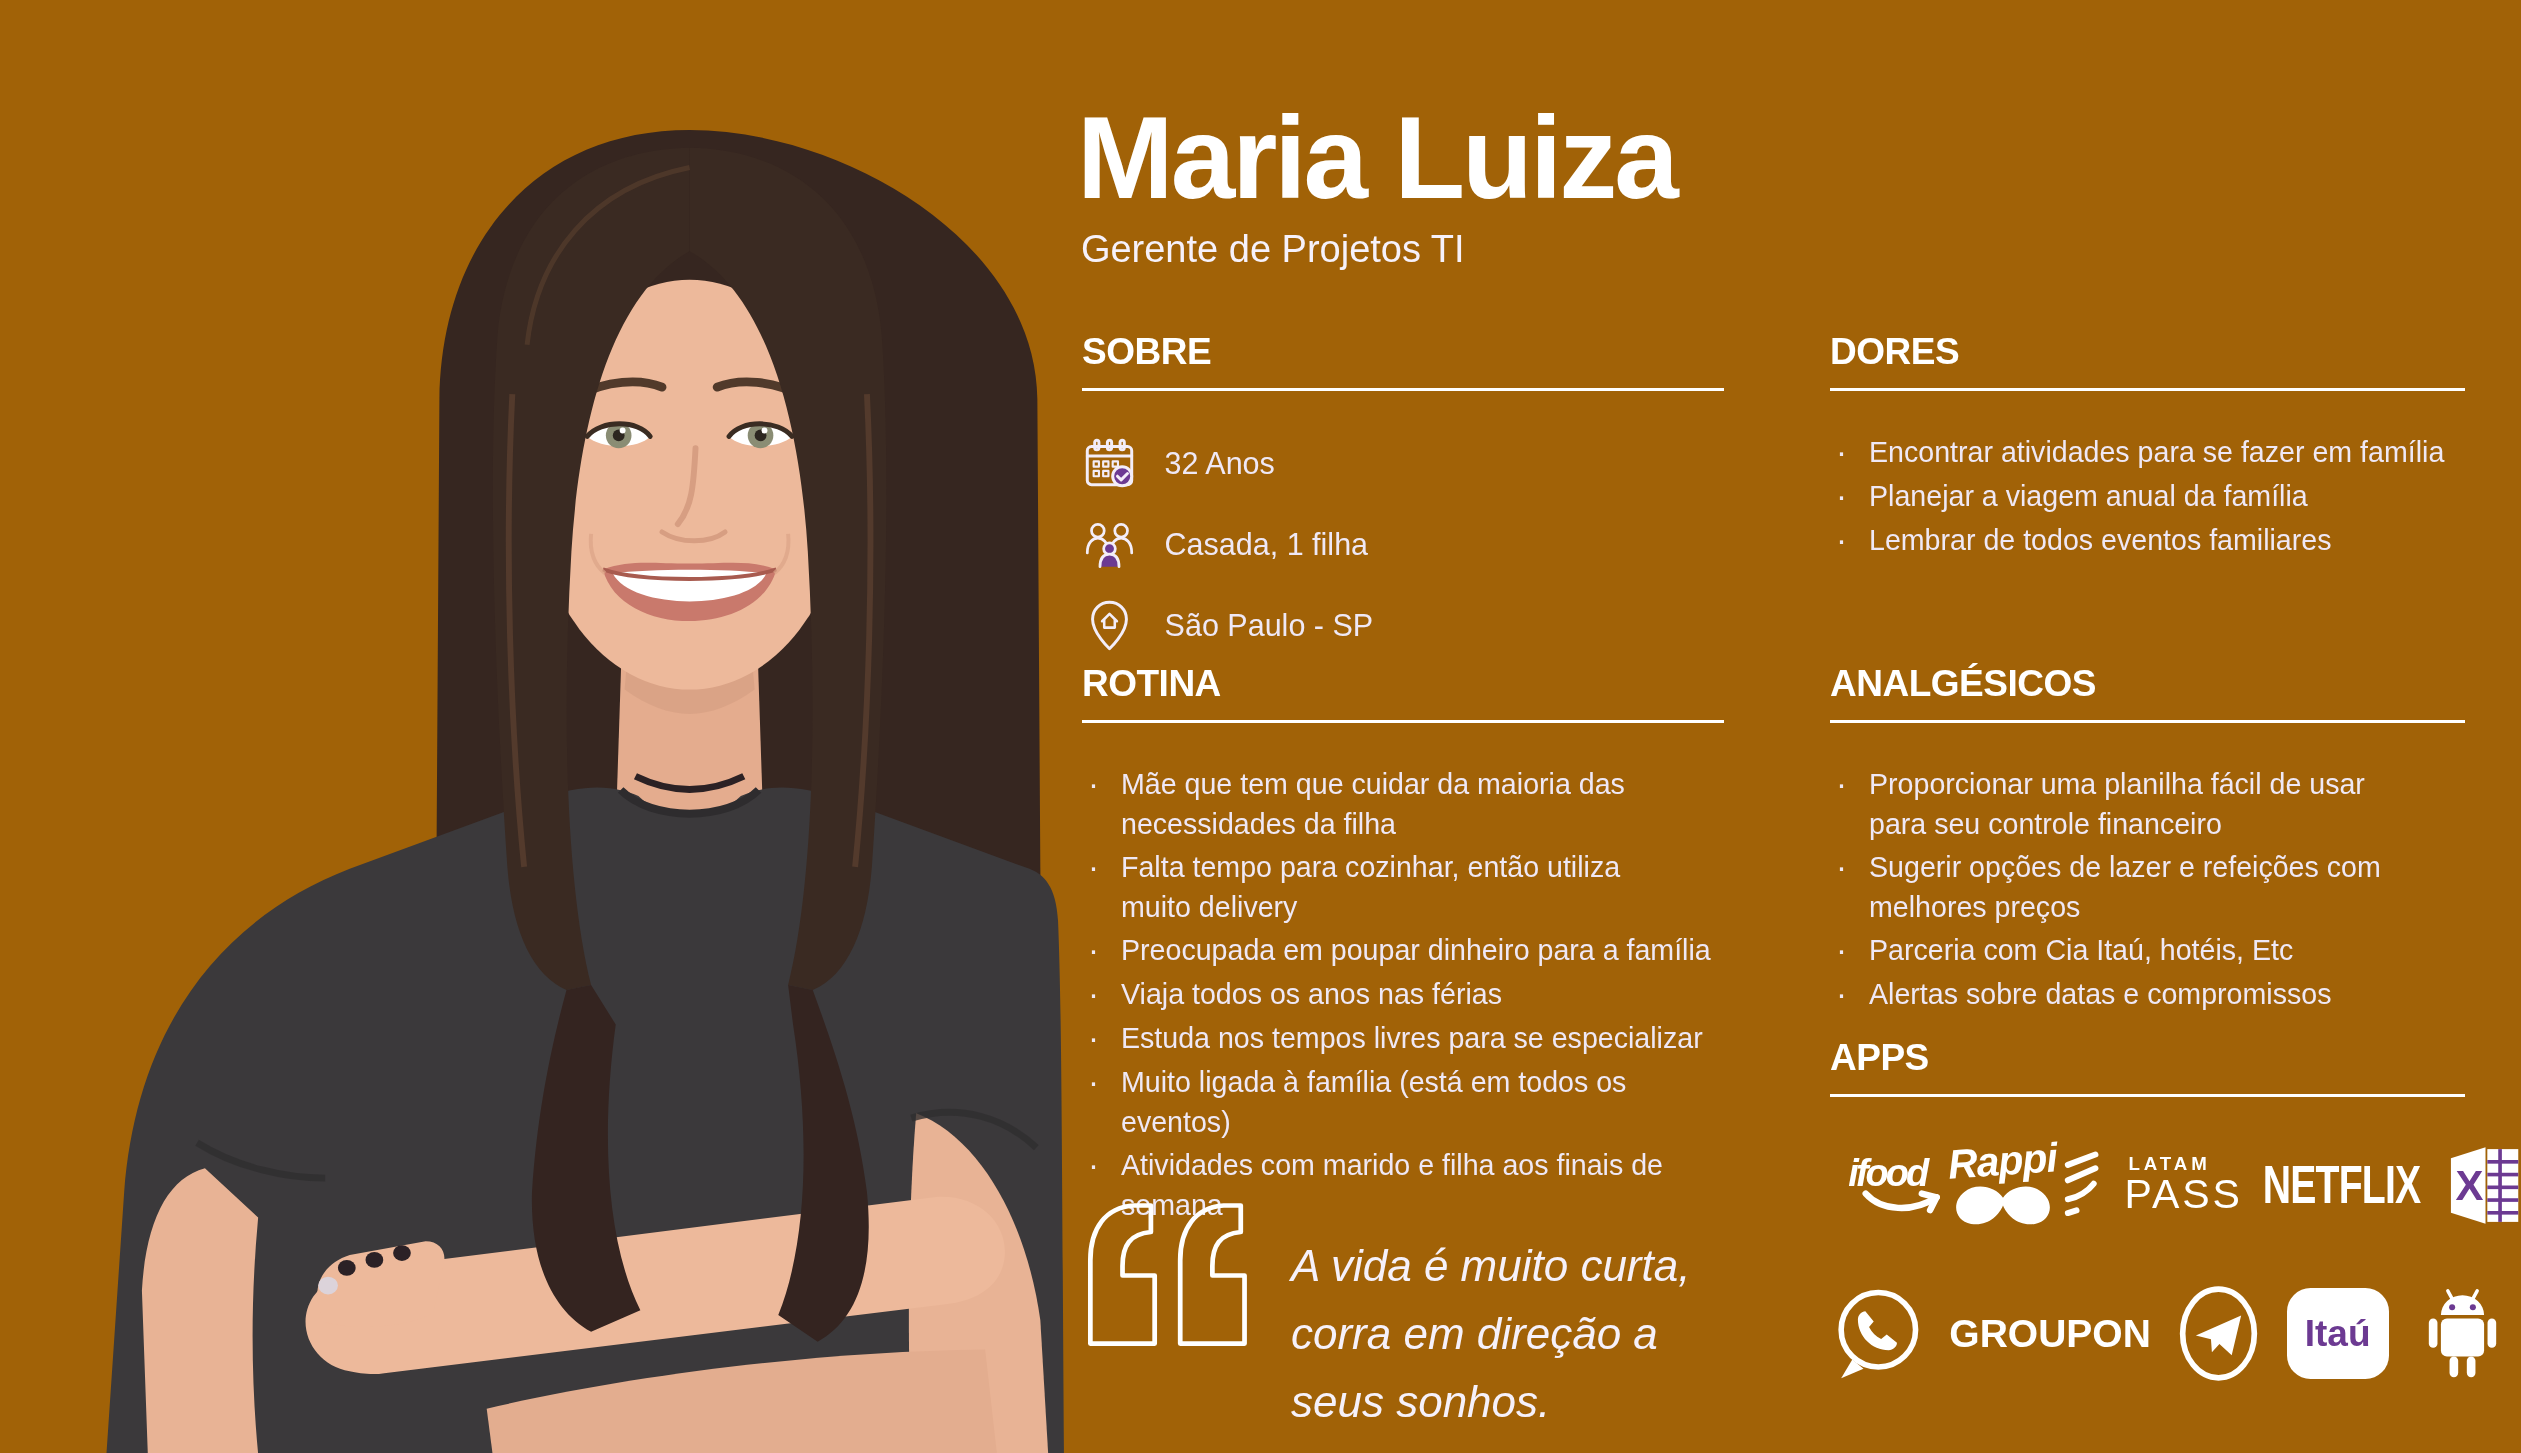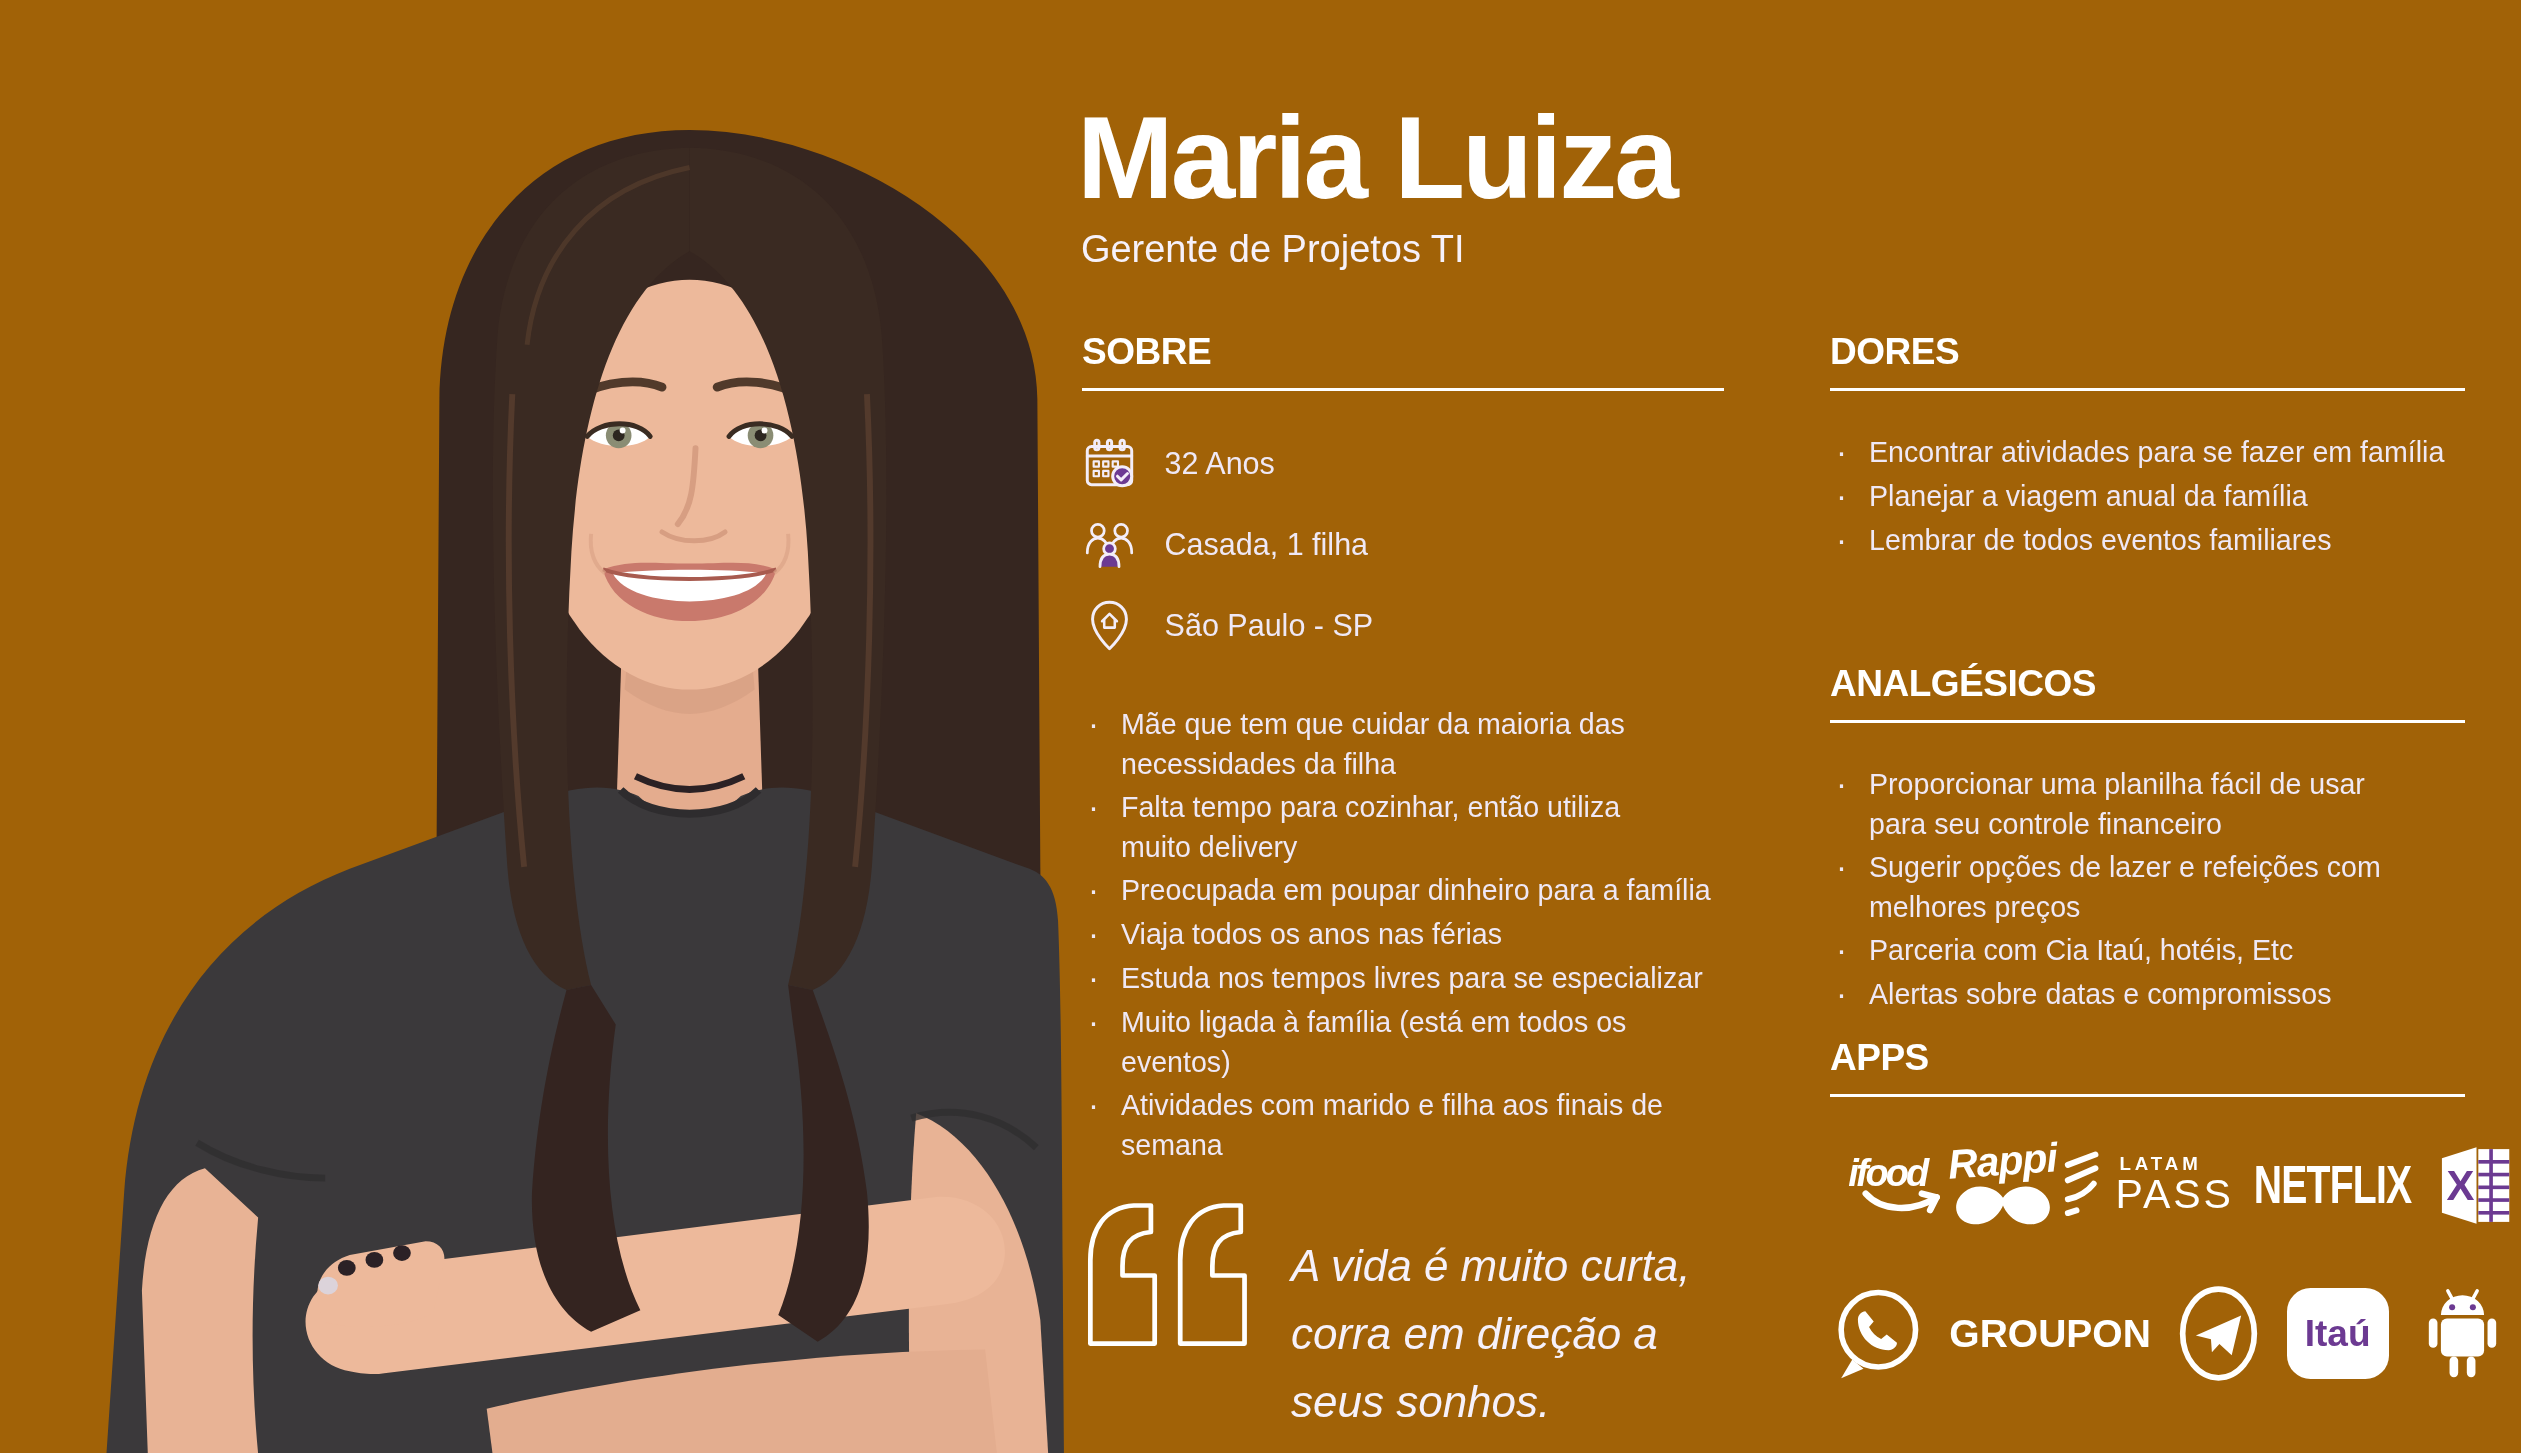--- a/index.html
+++ b/index.html
@@ -38,21 +38,21 @@
               white-space:pre-line;color:#F6F1FA;margin-top:45px;}
   
   .apps-row{display:flex;align-items:center;margin-top:43px;width:680px;justify-content:space-between;}
   .apps-row2{margin-top:49px;}
   .logo{display:flex;flex-direction:column;align-items:center;justify-content:center;}
   .ifood-text{font-size:38px;font-weight:800;font-style:italic;letter-spacing:-3px;line-height:1;}
   .ifood-arrow{margin:-3.9px 0 0 29.6px;}
   .rappi-text{font-size:41px;font-weight:700;font-style:italic;letter-spacing:-1px;line-height:1;
               transform:rotate(-4deg);}
   .rappi-mustache{margin-top:2px;}
-  .latam{flex-direction:row;gap:12px;align-items:center;}
+  .latam{flex-direction:row;gap:21px;align-items:center;}
   .latam-stack{display:flex;flex-direction:column;line-height:1;}
   .latam-top{font-size:18.7px;font-weight:700;letter-spacing:3.9px;margin-left:3.9px;}
   .latam-bottom{font-size:41px;font-weight:300;letter-spacing:3px;}
   .netflix-text{font-size:49px;font-weight:800;letter-spacing:-1px;transform:scale(0.8,1.08);}
   .groupon-text{font-size:39px;font-weight:800;letter-spacing:0px;}
   .itau-badge{width:102px;height:91px;background:#FFFFFF;border-radius:23.6px;display:flex;
               align-items:center;justify-content:center;}
   .itau-text{color:#6C3A92;font-size:37px;font-weight:700;}
 </style>
 </head>
@@ -175,20 +175,21 @@
           <path d="M26,4 C17,4 10,11 10,20 C10,33 26,48 26,48 C26,48 42,33 42,20 C42,11 35,4 26,4 Z"></path>
           <path d="M19,22 L26,15 L33,22" stroke-width="2.4"></path>
           <path d="M21,21 L21,28 L31,28 L31,21" stroke-width="2.4"></path>
         </svg>
         <span class="info-text">São Paulo - SP</span>
       </div>
     </div>
   </div>
 
   <div class="section sec-rotina">
+    <h2 class="sec-title">ROTINA</h2>
     <ul class="bullets">
       <li>
           <span class="dot"></span>
           <span class="bullet-text">Mãe que tem que cuidar da maioria das
 necessidades da filha</span>
         </li>
       <li>
           <span class="dot"></span>
           <span class="bullet-text">Falta tempo para cozinhar, então utiliza
 muito delivery</span>

